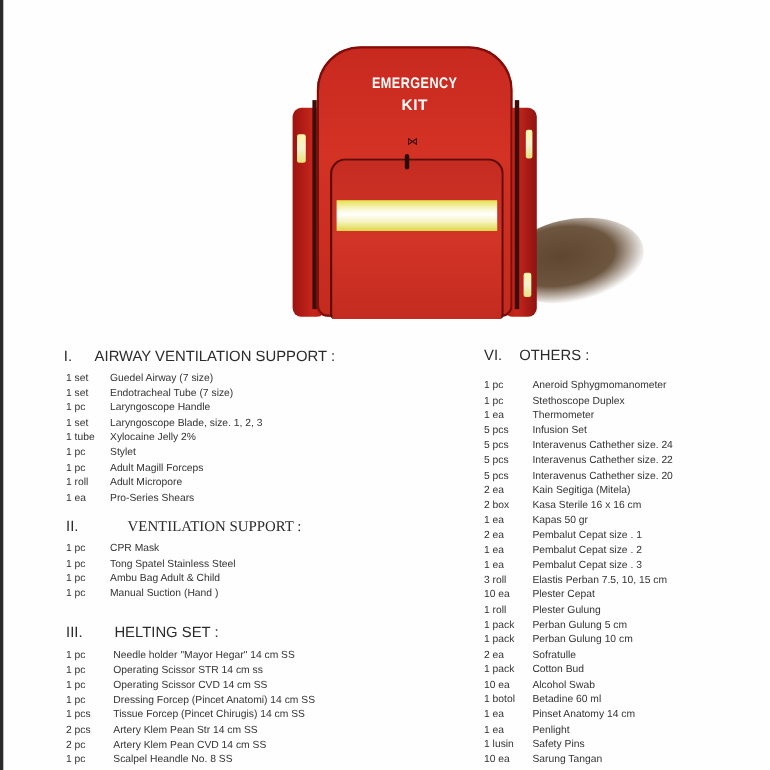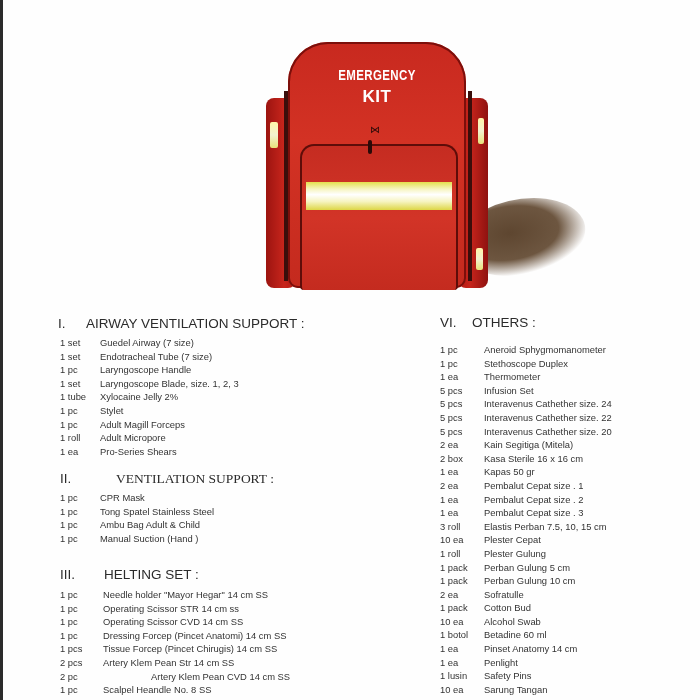--- a/index.html
+++ b/index.html
@@ -38,21 +38,21 @@
   }
   .strap-l, .strap-r { position:absolute; top:55px; width:4px; height:190px; background:#3a0e0b; }
   .strap-l { left:22px; }
   .strap-r { left:206px; }
   .label-emergency, .label-kit {
     position:absolute; left:0; width:230px; text-align:center;
     color:#ffffff; font-weight:bold; letter-spacing:0.5px;
     font-family:"Liberation Sans Narrow","Liberation Sans",sans-serif;
   }
   .label-emergency { top:25px; font-size:14px; transform:scaleX(0.82); }
-  .label-kit { top:45px; font-size:17px; }
+  .label-kit { top:45px; font-size:14px; }
   .zip-top {
     position:absolute; left:108px; top:83px; width:10px; height:10px;
     color:#2a0a08; font-size:10px; line-height:10px; text-align:center;
   }
   .pocket {
     position:absolute; left:38px; top:108px; width:154px; height:144px;
     background:linear-gradient(180deg,#c52c21,#d23427 50%,#c42b1f);
     border:2px solid #5e0d09; border-bottom:none;
     border-radius:14px 14px 4px 4px;
   }
@@ -195,21 +195,21 @@
   <li class="row">
       <span class="qty">1 pcs</span>
       <span class="item" style="left:43px;">Tissue Forcep (Pincet Chirugis) 14 cm SS</span>
     </li>
   <li class="row">
       <span class="qty">2 pcs</span>
       <span class="item" style="left:43px;">Artery Klem Pean Str 14 cm SS</span>
     </li>
   <li class="row">
       <span class="qty">2 pc</span>
-      <span class="item" style="left:43px;margin-left:48px;">Artery Klem Pean CVD 14 cm SS</span>
+      <span class="item" style="left:43px;">Artery Klem Pean CVD 14 cm SS</span>
     </li>
   <li class="row">
       <span class="qty">1 pc</span>
       <span class="item" style="left:43px;">Scalpel Heandle No. 8 SS</span>
     </li>
 </ul>
 
 <div class="section-title" style="left:440px;top:315px;">
   <span class="roman">VI.</span>
   <span class="section-label" style="left:32px;top:0;">OTHERS :</span>

